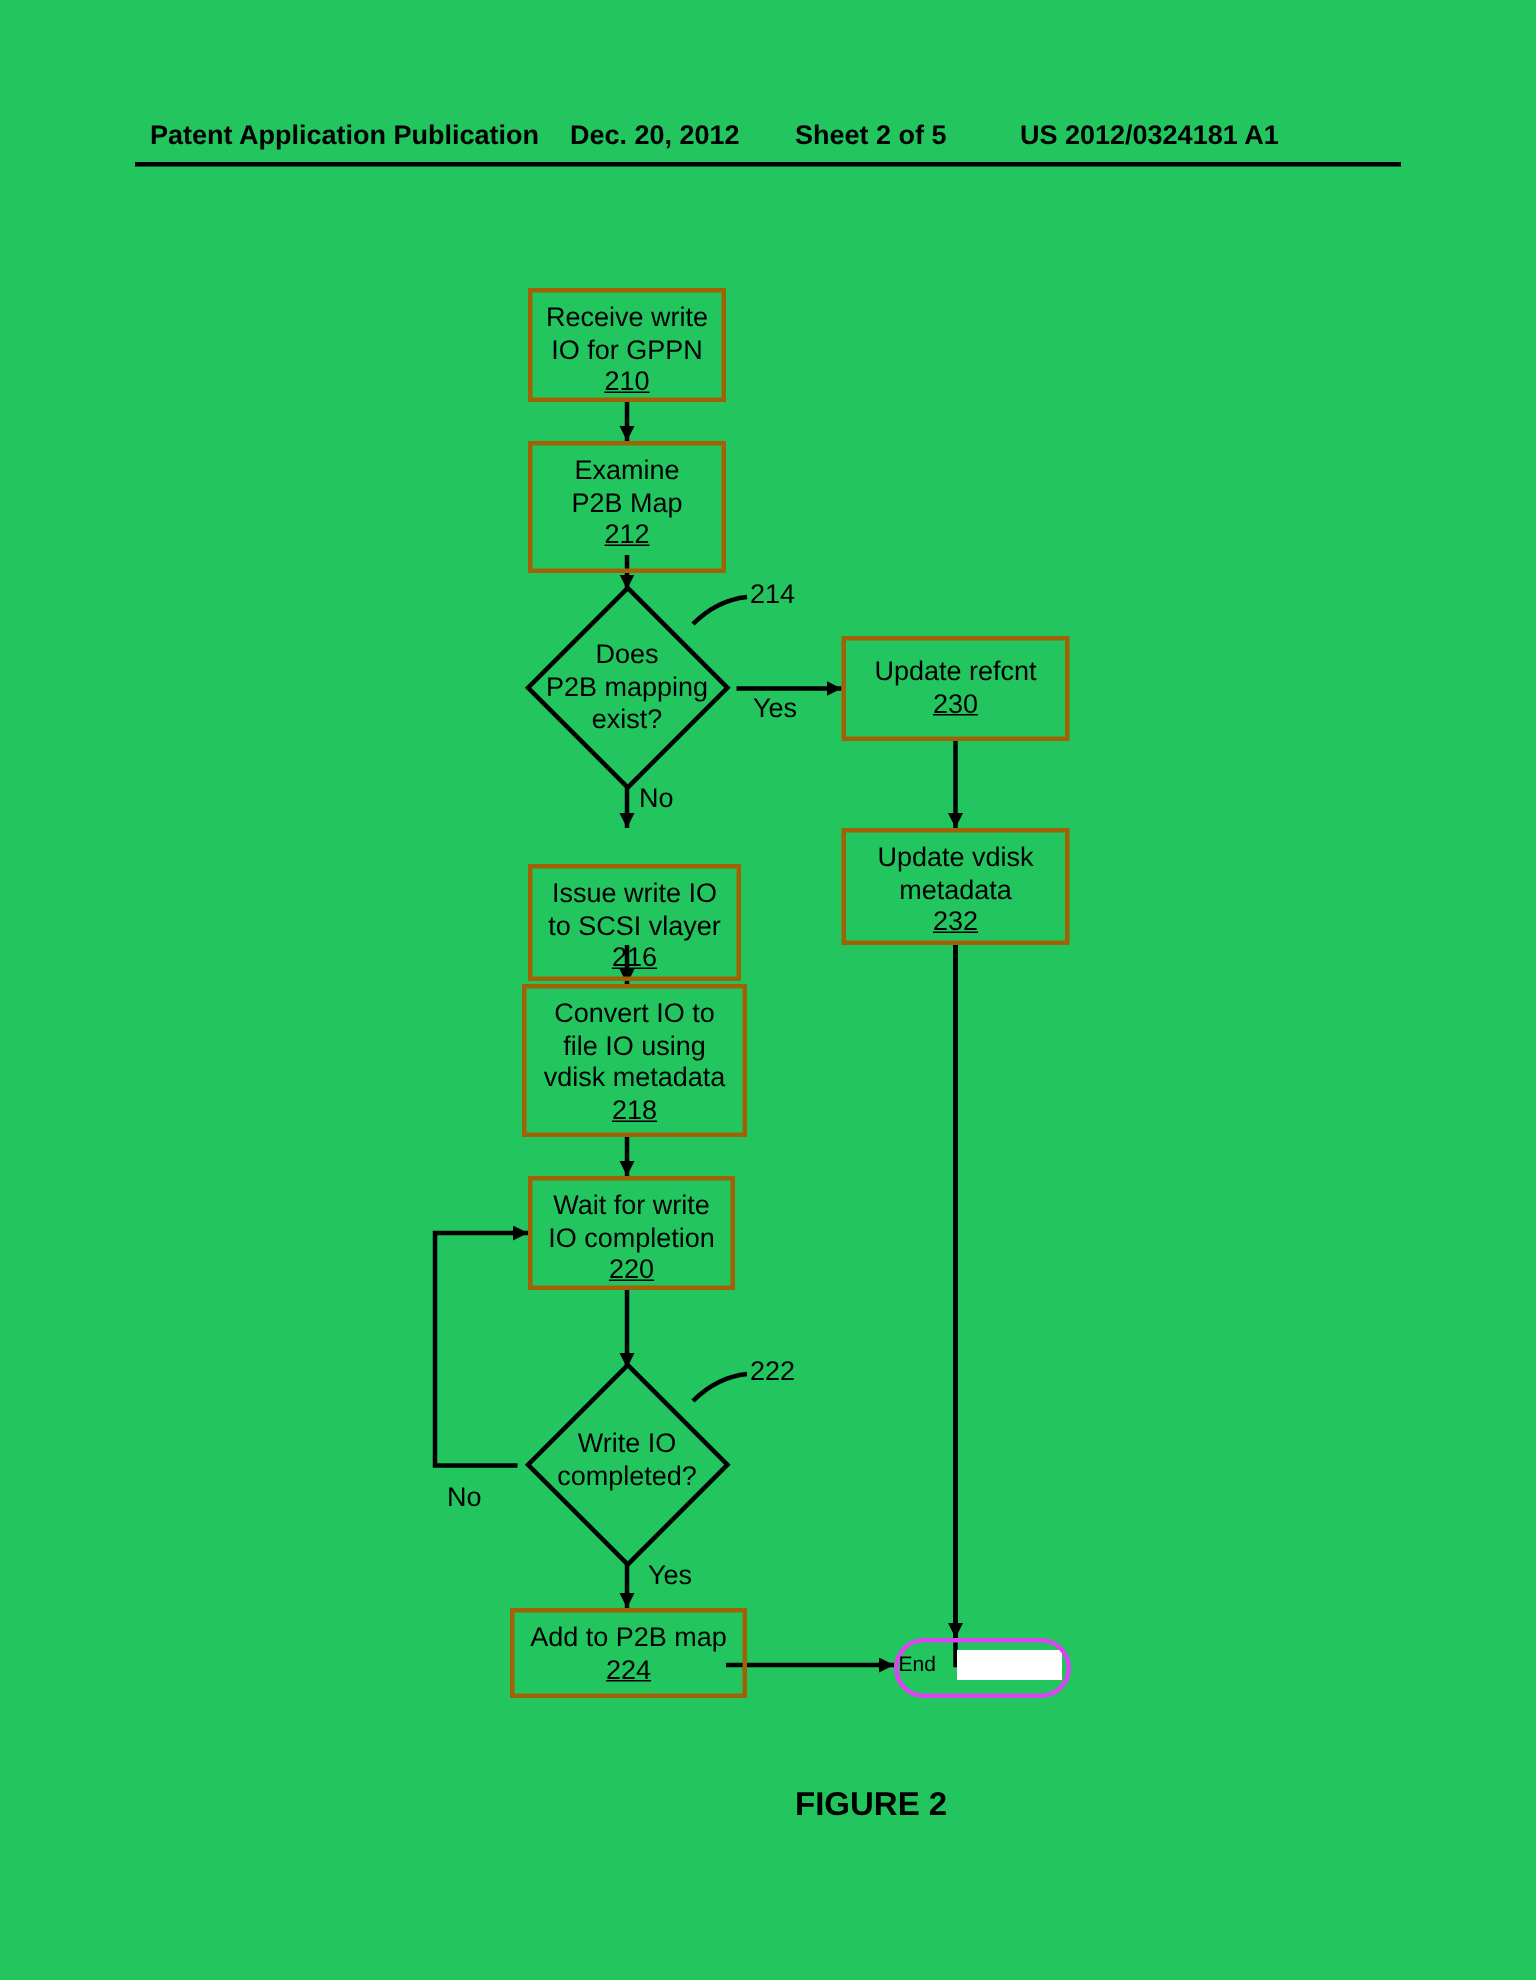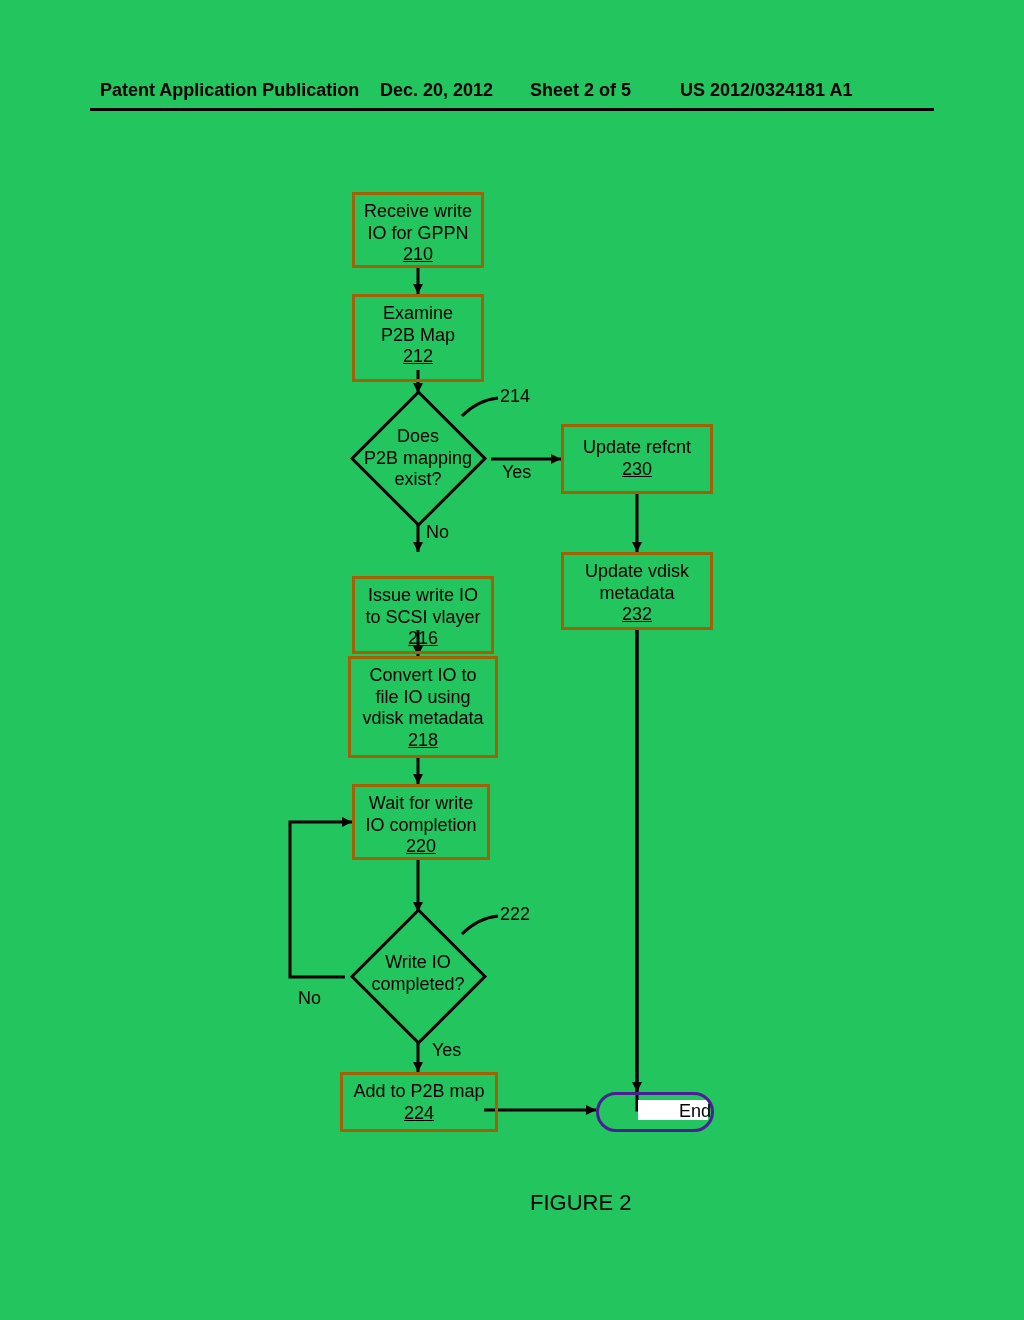--- a/index.html
+++ b/index.html
@@ -54,39 +54,39 @@
   .diamond-text {
     position:absolute;
     text-align:center;
     font-size:18px;
     line-height:1.2;
   }
 
   
   .term {
     position:absolute;
-    border:3px solid #4c1d95;
+    border:3px solid #d946ef;
     border-radius:40px;
-    text-align:right;
-    font-size:18px;
+    text-align:left;
+    font-size:14px;
     line-height:1.2;
     box-sizing:border-box;
   }
 
   
   .lbl {
     position:absolute;
     font-size:18px;
   }
 
   
   .figcap {
     position:absolute;
     font-size:22px;
-    font-weight:normal;
+    font-weight:bold;
   }
 
   svg.arrows {
     position:absolute;
     left:0; top:0;
     width:1024px; height:1320px;
     pointer-events:none;
   }
 </style>
 </head>

